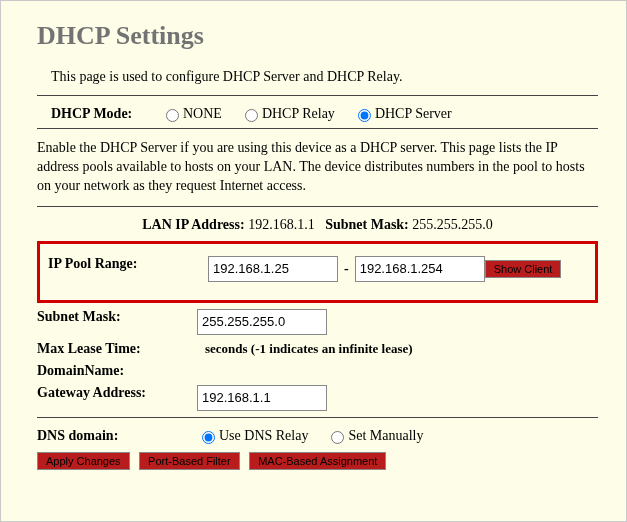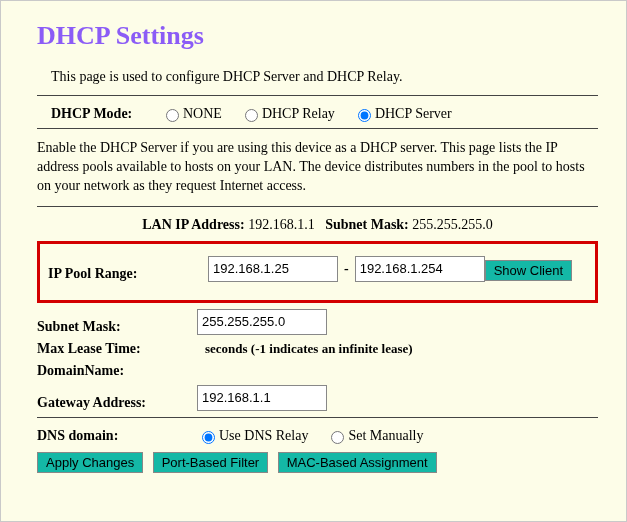--- a/index.html
+++ b/index.html
@@ -6,28 +6,28 @@
   body{
     width:627px;height:522px;
     background:#fdfde8;
     font-family:"Times New Roman",Times,serif;
     font-size:14px;color:#000;
     box-sizing:border-box;
     border:1px solid #c9c9c9;
   }
   .page{padding:14px 28px 14px 36px;}
   h1{
-    color:#8b5cf6;
+    color:#737373;
     font-size:26px;
     font-weight:bold;
     margin:6px 0 18px 0;
   }
   .intro{font-size:14px;margin:0 0 10px 14px;}
   hr.sep{border:none;border-top:1px solid #444;margin:6px 0 10px 0;}
-  .row{margin:6px 0;display:flex;align-items:flex-end;flex-wrap:wrap;}
+  .row{margin:6px 0;display:flex;align-items:flex-start;flex-wrap:wrap;}
   .row .lbl{font-weight:bold;min-width:160px;}
   .mode-row{margin-left:14px;}
   .mode-row .lbl{min-width:110px;}
   .radio{display:inline-flex;align-items:center;margin-right:18px;font-size:14px;}
   .radio input{margin-right:4px;}
   .desc{font-size:14px;line-height:1.35;margin:8px 0 10px 0;}
   .info-line{font-size:14px;margin:4px 0 8px 0;text-align:center;}
   .info-line b{font-weight:bold;}
   .highlight{
     border:3px solid #d30000;
@@ -41,22 +41,22 @@
     border:1px solid #888;
     background:#fff;
     height:20px;
     box-sizing:content-box;
   }
   .ip1,.ip2{width:120px;}
   .subnet,.lease,.domain,.gw{width:120px;}
   .dash{margin:0 6px;font-weight:bold;}
   .btn{
     font-family:Arial,Helvetica,sans-serif;
-    font-size:13px;
-    background:#14b8a6;
+    font-size:11px;
+    background:#b91c1c;
     border:1px solid #888;
     padding:2px 8px;
     cursor:pointer;
   }
   .showc{margin-top:4px;margin-left:0;}
   .after{font-weight:bold;margin-left:8px;font-size:13px;}
   .btn-row{margin-top:8px;}
   .btn-row .btn{margin-right:6px;}
   .field-col{display:flex;flex-direction:row;align-items:flex-start;}
   .field-row{display:flex;align-items:center;}

